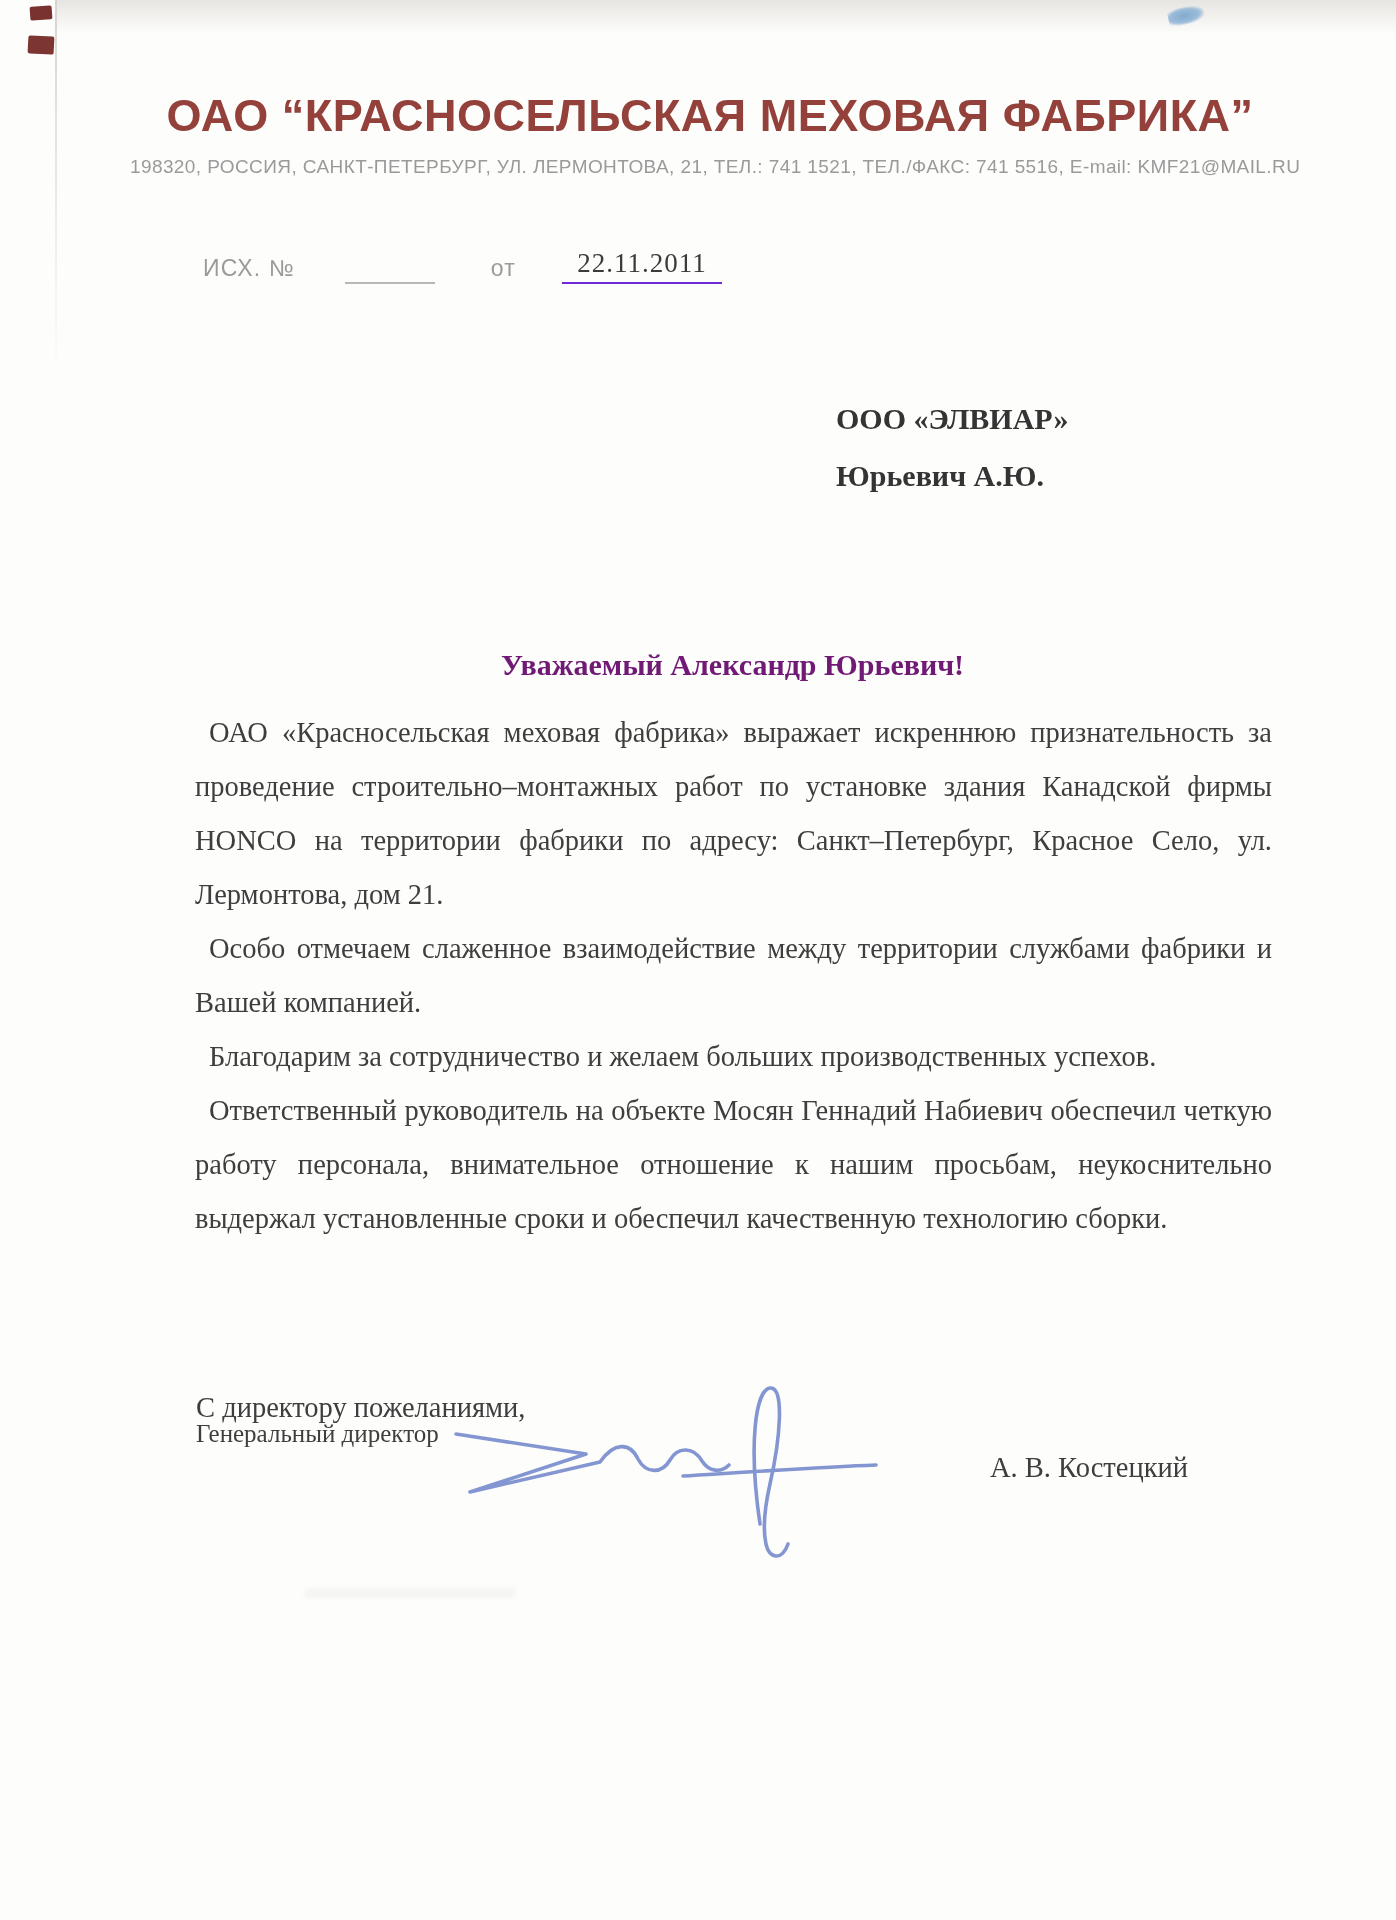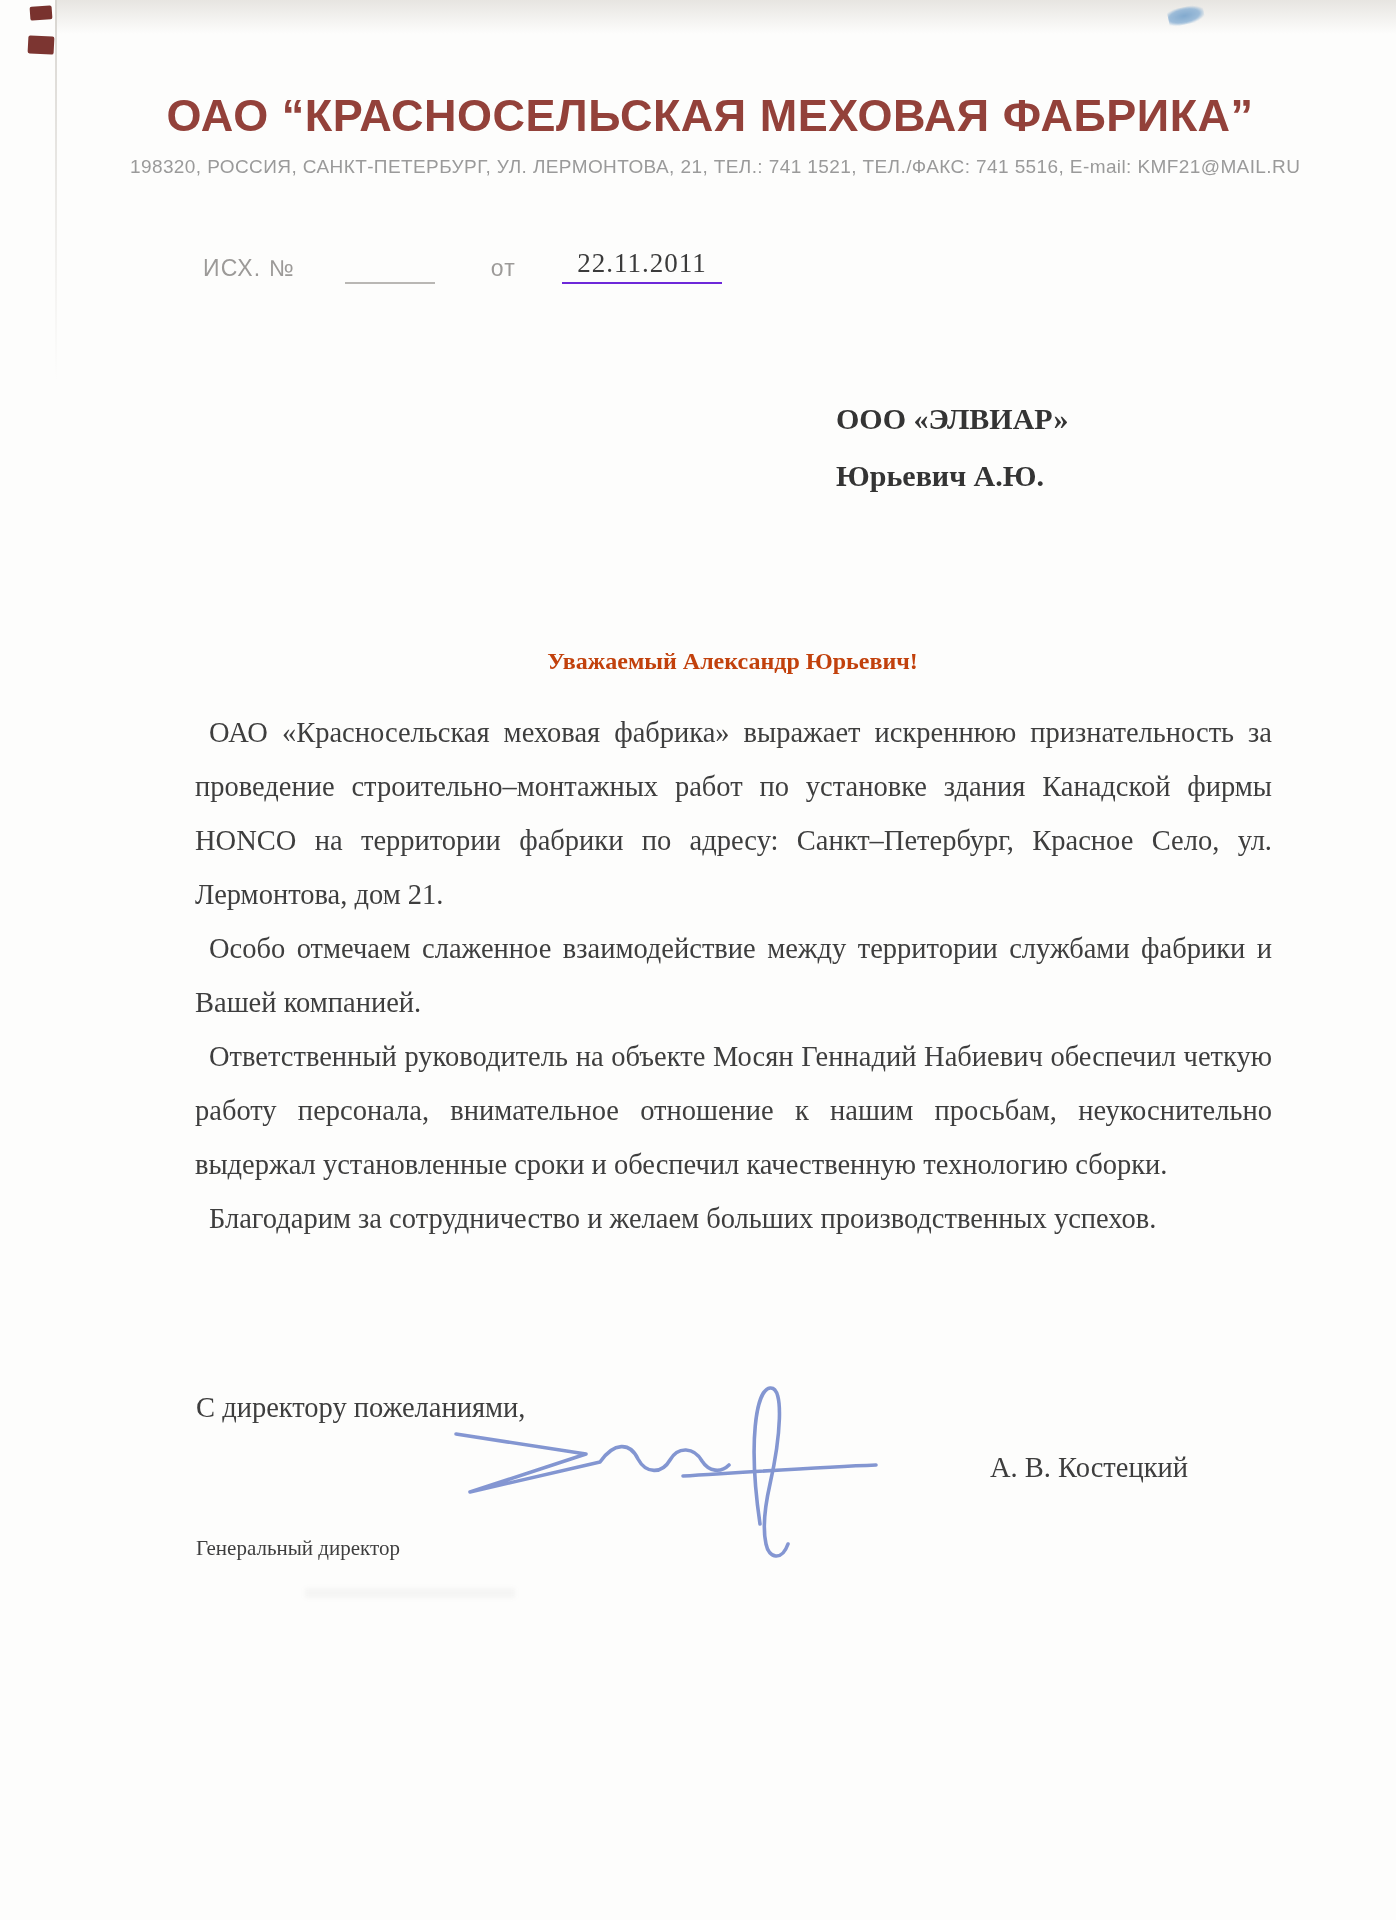--- a/index.html
+++ b/index.html
@@ -85,41 +85,41 @@
   
   .addressee {
     position: absolute; left: 836px; top: 390px;
     font-weight: bold; font-size: 30px; color: #343434;
     line-height: 57px; white-space: nowrap;
   }
 
   
   .salutation {
     position: absolute; left: 195px; top: 648px; width: 1075px;
-    text-align: center; font-weight: bold; font-size: 24px; color: #c2410c;
+    text-align: center; font-weight: bold; font-size: 30px; color: #701a75;
   }
 
   
   .body-block {
     position: absolute; left: 195px; top: 706px; width: 1077px;
   }
   .body-block p {
     margin: 0; text-indent: 14px;
     font-size: 28.5px; line-height: 54px;
     text-align: justify; color: #3e3e3e;
   }
 
   
   .closing-regards {
     position: absolute; left: 196px; top: 1392px;
     font-size: 28.5px; color: #3e3e3e; white-space: nowrap;
   }
   .closing-title {
-    position: absolute; left: 196px; top: 1536px;
-    font-size: 21px; color: #3e3e3e; white-space: nowrap;
+    position: absolute; left: 196px; top: 1420px;
+    font-size: 25px; color: #3e3e3e; white-space: nowrap;
   }
   .closing-signatory {
     position: absolute; left: 990px; top: 1452px;
     font-size: 28.5px; color: #3e3e3e; white-space: nowrap;
   }
   .signature {
     position: absolute; left: 428px; top: 1372px; width: 460px; height: 210px;
   }
 </style>
 </head>
@@ -149,22 +149,22 @@
   <div class="addressee">
     <div>ООО «ЭЛВИАР»</div>
     <div>Юрьевич А.Ю.</div>
   </div>
 
   <div class="salutation">Уважаемый Александр Юрьевич!</div>
 
   <div class="body-block">
     <p>ОАО «Красносельская меховая фабрика» выражает искреннюю признательность за проведение строительно–монтажных работ по установке здания Канадской фирмы HONCO на территории фабрики по адресу: Санкт–Петербург, Красное Село, ул. Лермонтова, дом 21.</p>
     <p>Особо отмечаем слаженное взаимодействие между территории службами фабрики и Вашей компанией.</p>
+    <p>Благодарим за сотрудничество и желаем больших производственных успехов.</p>
     <p>Ответственный руководитель на объекте Мосян Геннадий Набиевич обеспечил четкую работу персонала, внимательное отношение к нашим просьбам, неукоснительно выдержал установленные сроки и обеспечил качественную технологию сборки.</p>
-    <p>Благодарим за сотрудничество и желаем больших производственных успехов.</p>
   </div>
 
   <div class="closing-regards">С директору пожеланиями,</div>
   <div class="closing-title">Генеральный директор</div>
   <div class="closing-signatory">А. В. Костецкий</div>
 
   <svg class="signature" viewBox="0 0 460 210" xmlns="http://www.w3.org/2000/svg">
     <g fill="none" stroke="#7388cc" stroke-width="3.6" stroke-linecap="round" stroke-linejoin="round" opacity="0.88">
       <path d="M 28,62 C 80,70 132,78 158,82 L 42,120 L 172,90
                c 14,-20 30,-20 38,-3

